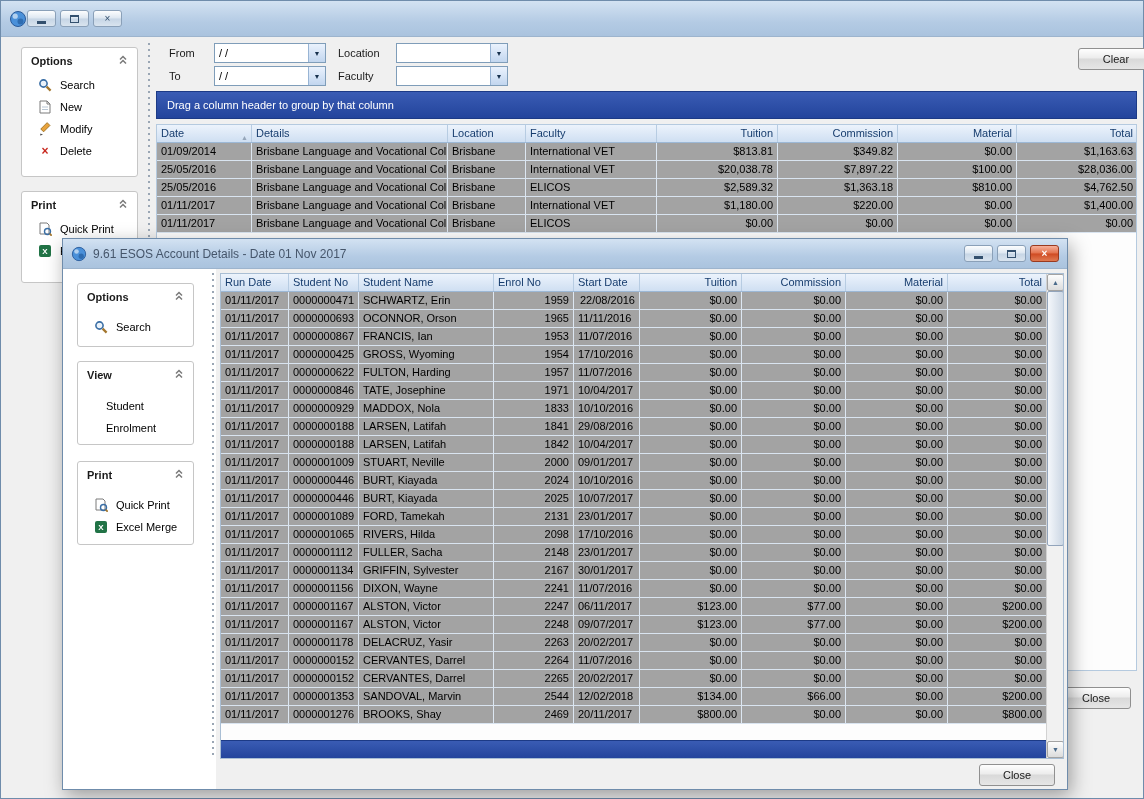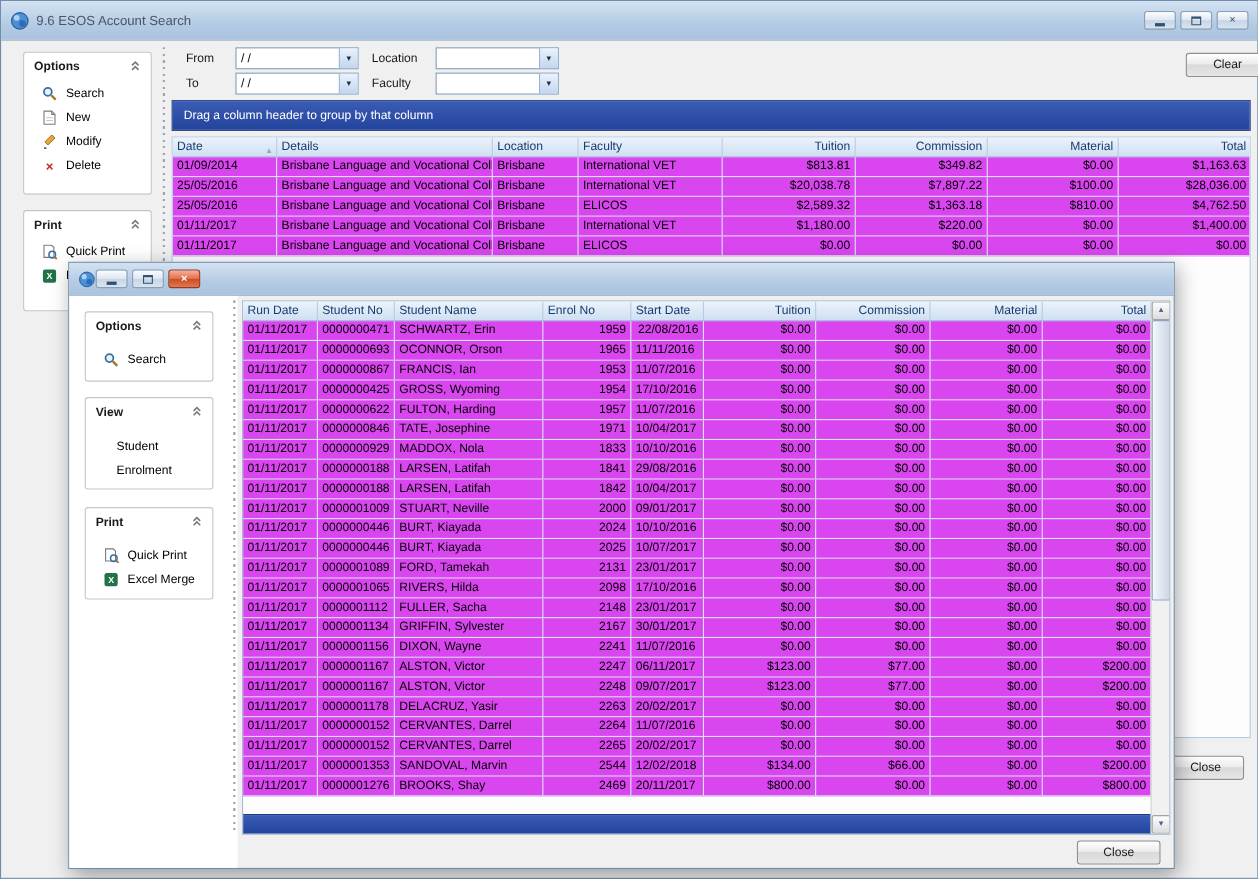--- a/index.html
+++ b/index.html
@@ -83,21 +83,21 @@
 
   
   .grid { position:absolute; background:#fdfdfd; border:1px solid #b5cadf; overflow:hidden; }
   .g-head { display:flex; height:18px; background:linear-gradient(#ecf3fc,#cfdff2); border-bottom:1px solid #9cb8d6; }
   .g-hcell {
     position:relative; border-right:1px solid #b7cce2; padding:0 4px;
     line-height:17px; color:#173d6e; overflow:hidden; white-space:nowrap; flex:none; cursor:pointer;
   }
   .g-hcell.r { text-align:right; }
   .sort-ind { position:absolute; right:3px; top:4px; font-size:7px; color:#96a6ba; }
-  .g-row { display:flex; height:18px; border-bottom:1px solid #d9e4f0; background:#d946ef; cursor:default; }
+  .g-row { display:flex; height:18px; border-bottom:1px solid #d9e4f0; background:#a3a3a3; cursor:default; }
   .g-cell {
     border-right:1px solid #dde7f2; padding:0 4px; line-height:17px;
     overflow:hidden; white-space:nowrap; flex:none;
   }
   .g-cell.r { text-align:right; }
 
   .bottomband {
     position:absolute; left:0; bottom:0; height:18px;
     background:linear-gradient(#3a5cb4,#23449c); border-top:1px solid #1c3a86;
   }
@@ -133,21 +133,20 @@
   <div class="win" style="inset:0;">
 
     <div class="titlebar">
       <span class="app-icon">
         <svg width="18" height="18" viewBox="0 0 18 18">
             <circle cx="9" cy="9" r="7.5" fill="#4a90d9" stroke="#2a5a9a"></circle>
             <circle cx="6.2" cy="6.2" r="2.6" fill="#c4dcf2" opacity="0.85"></circle>
             <circle cx="11.5" cy="11.5" r="3" fill="#2f6cb0"></circle>
           </svg>
       </span>
-      <span class="tb-title">9.6 ESOS Account Search</span>
       <span class="caps">
         <span class="cap">
             <span class="g-min"></span>
           </span>
         <span class="cap">
             <span class="g-max"></span>
           </span>
         <span class="cap">
             <span>×</span>
           </span>
@@ -328,20 +327,21 @@
   <div class="win modal-shadow" style="left:62px;top:238px;width:1006px;height:552px;">
 
     <div class="titlebar small">
       <span class="app-icon">
         <svg width="16" height="16" viewBox="0 0 18 18">
             <circle cx="9" cy="9" r="7.5" fill="#4a90d9" stroke="#2a5a9a"></circle>
             <circle cx="6.2" cy="6.2" r="2.6" fill="#c4dcf2" opacity="0.85"></circle>
             <circle cx="11.5" cy="11.5" r="3" fill="#2f6cb0"></circle>
           </svg>
       </span>
+      <span class="tb-title">9.61 ESOS Account Details - Date 01 Nov 2017</span>
       <span class="caps">
         <span class="cap">
             <span class="g-min"></span>
           </span>
         <span class="cap">
             <span class="g-max"></span>
           </span>
         <span class="cap red">
             <span>×</span>
           </span>

